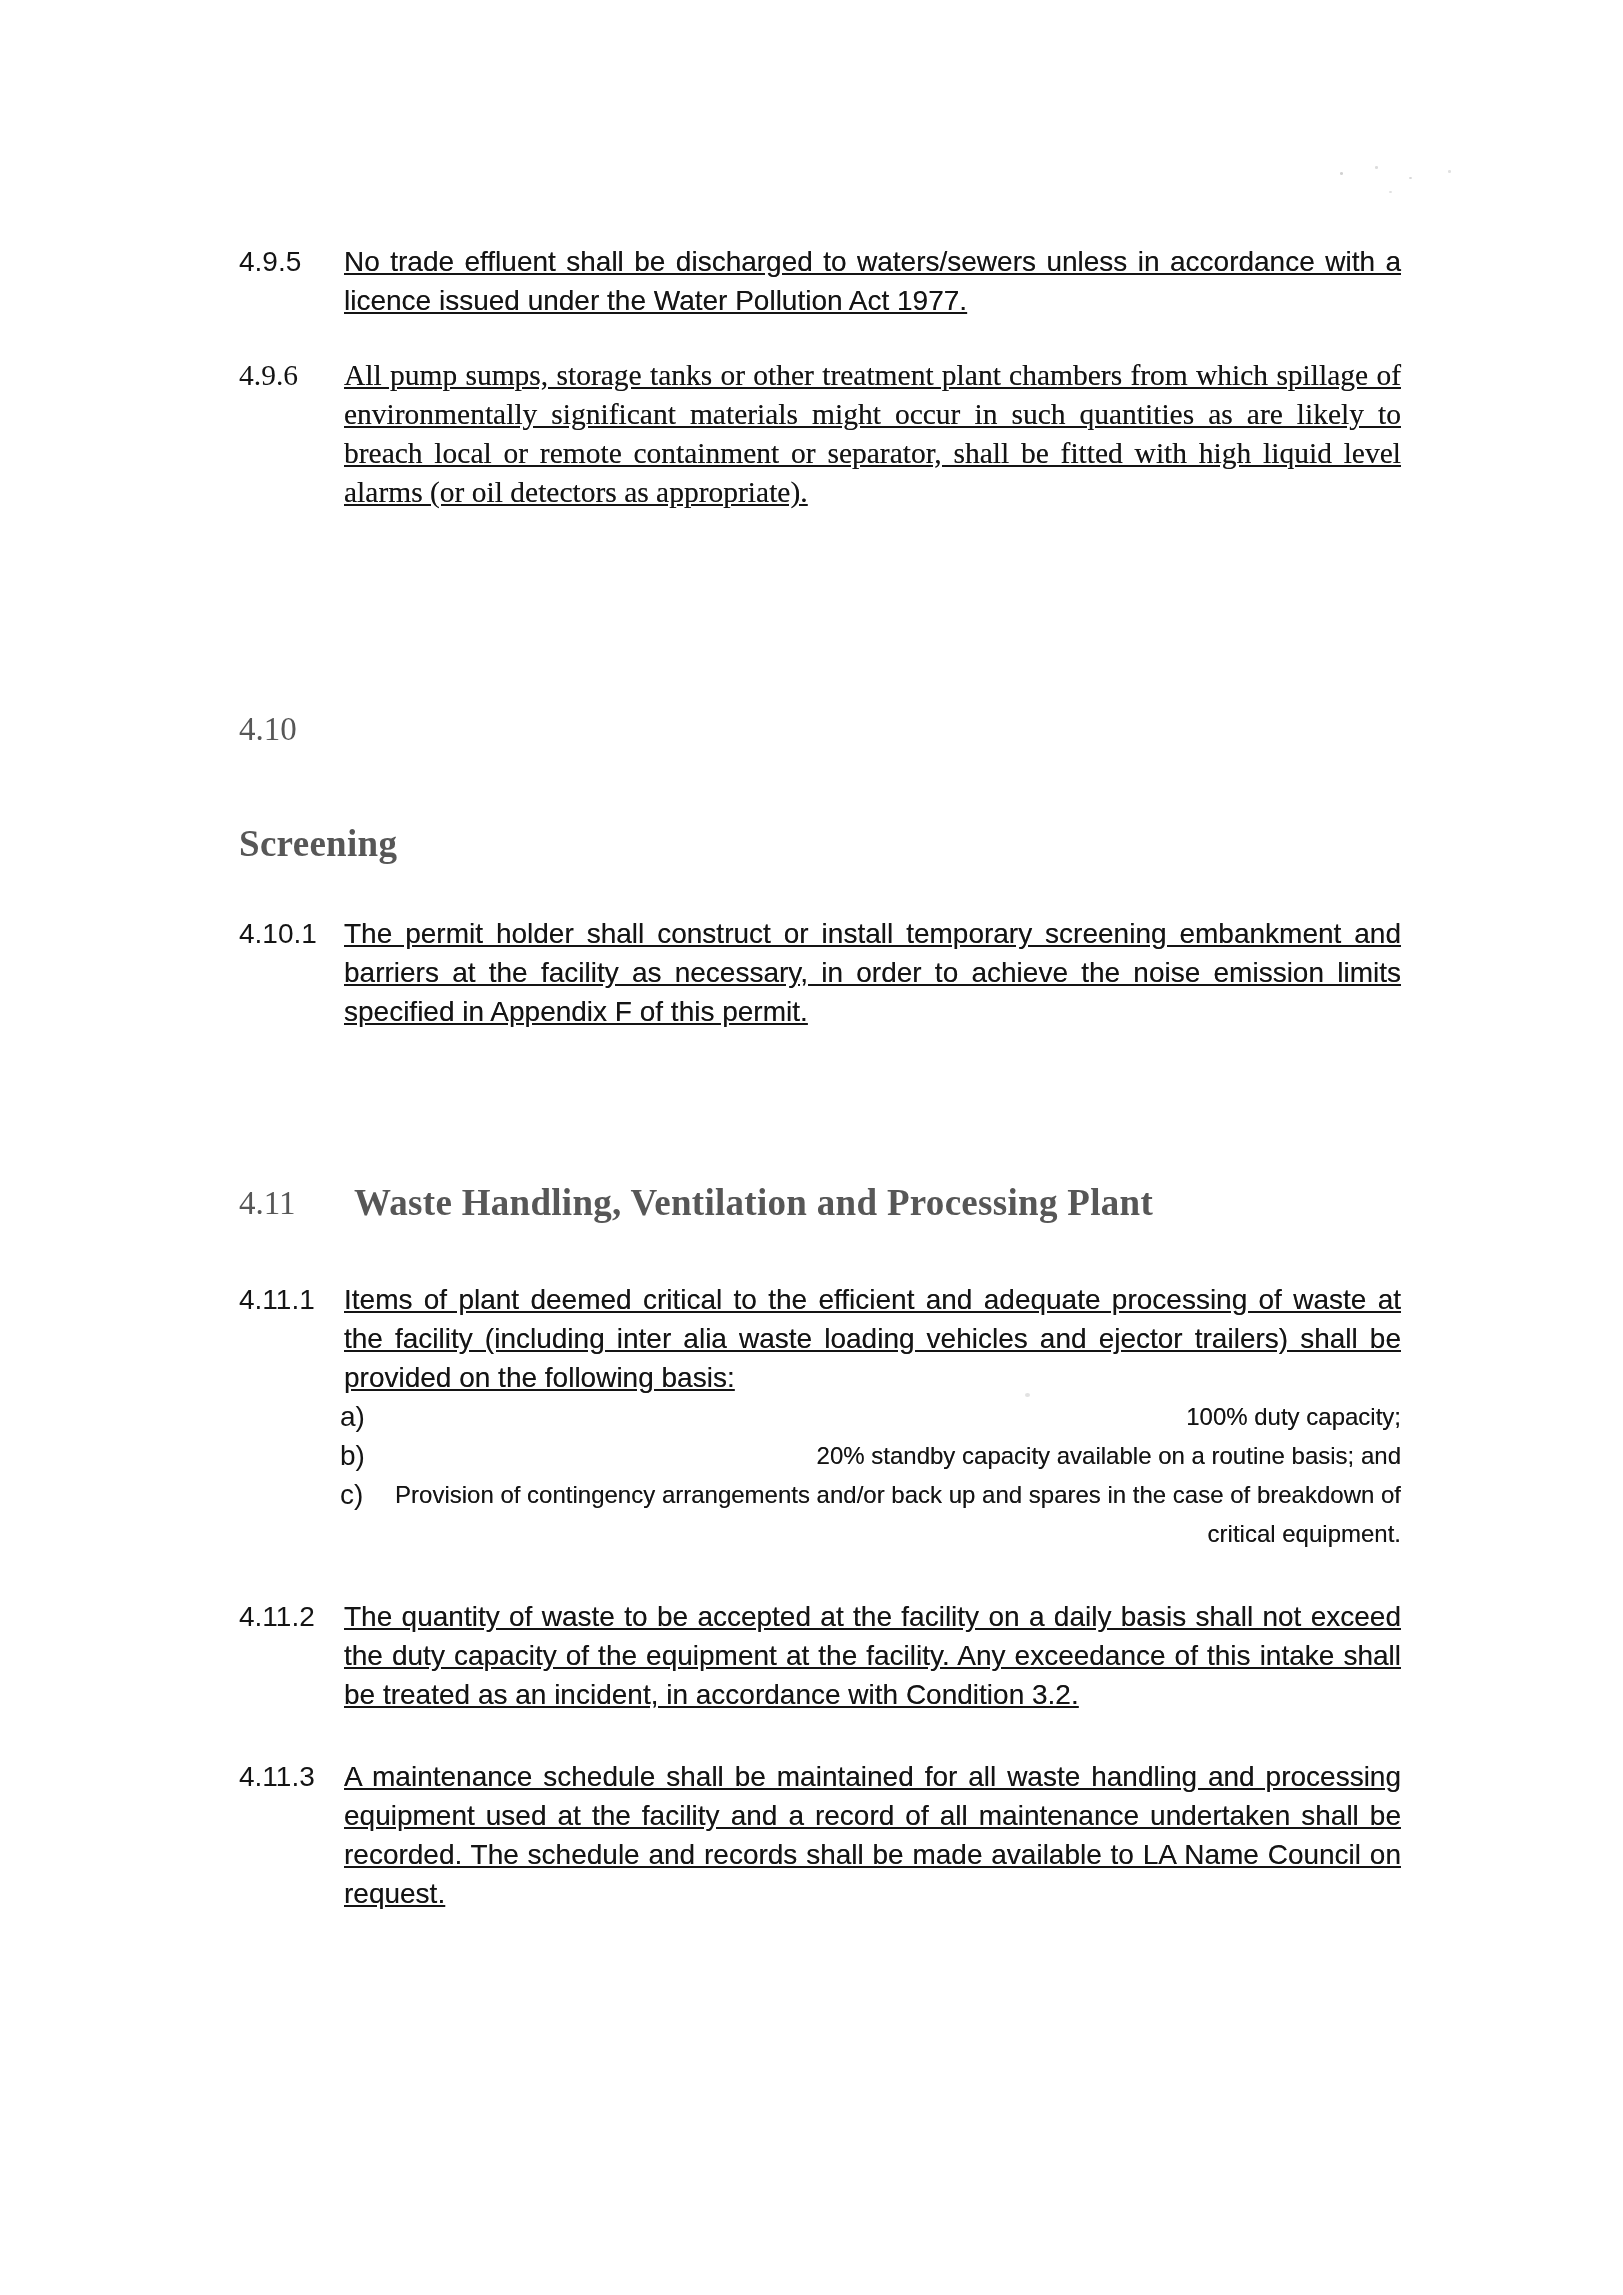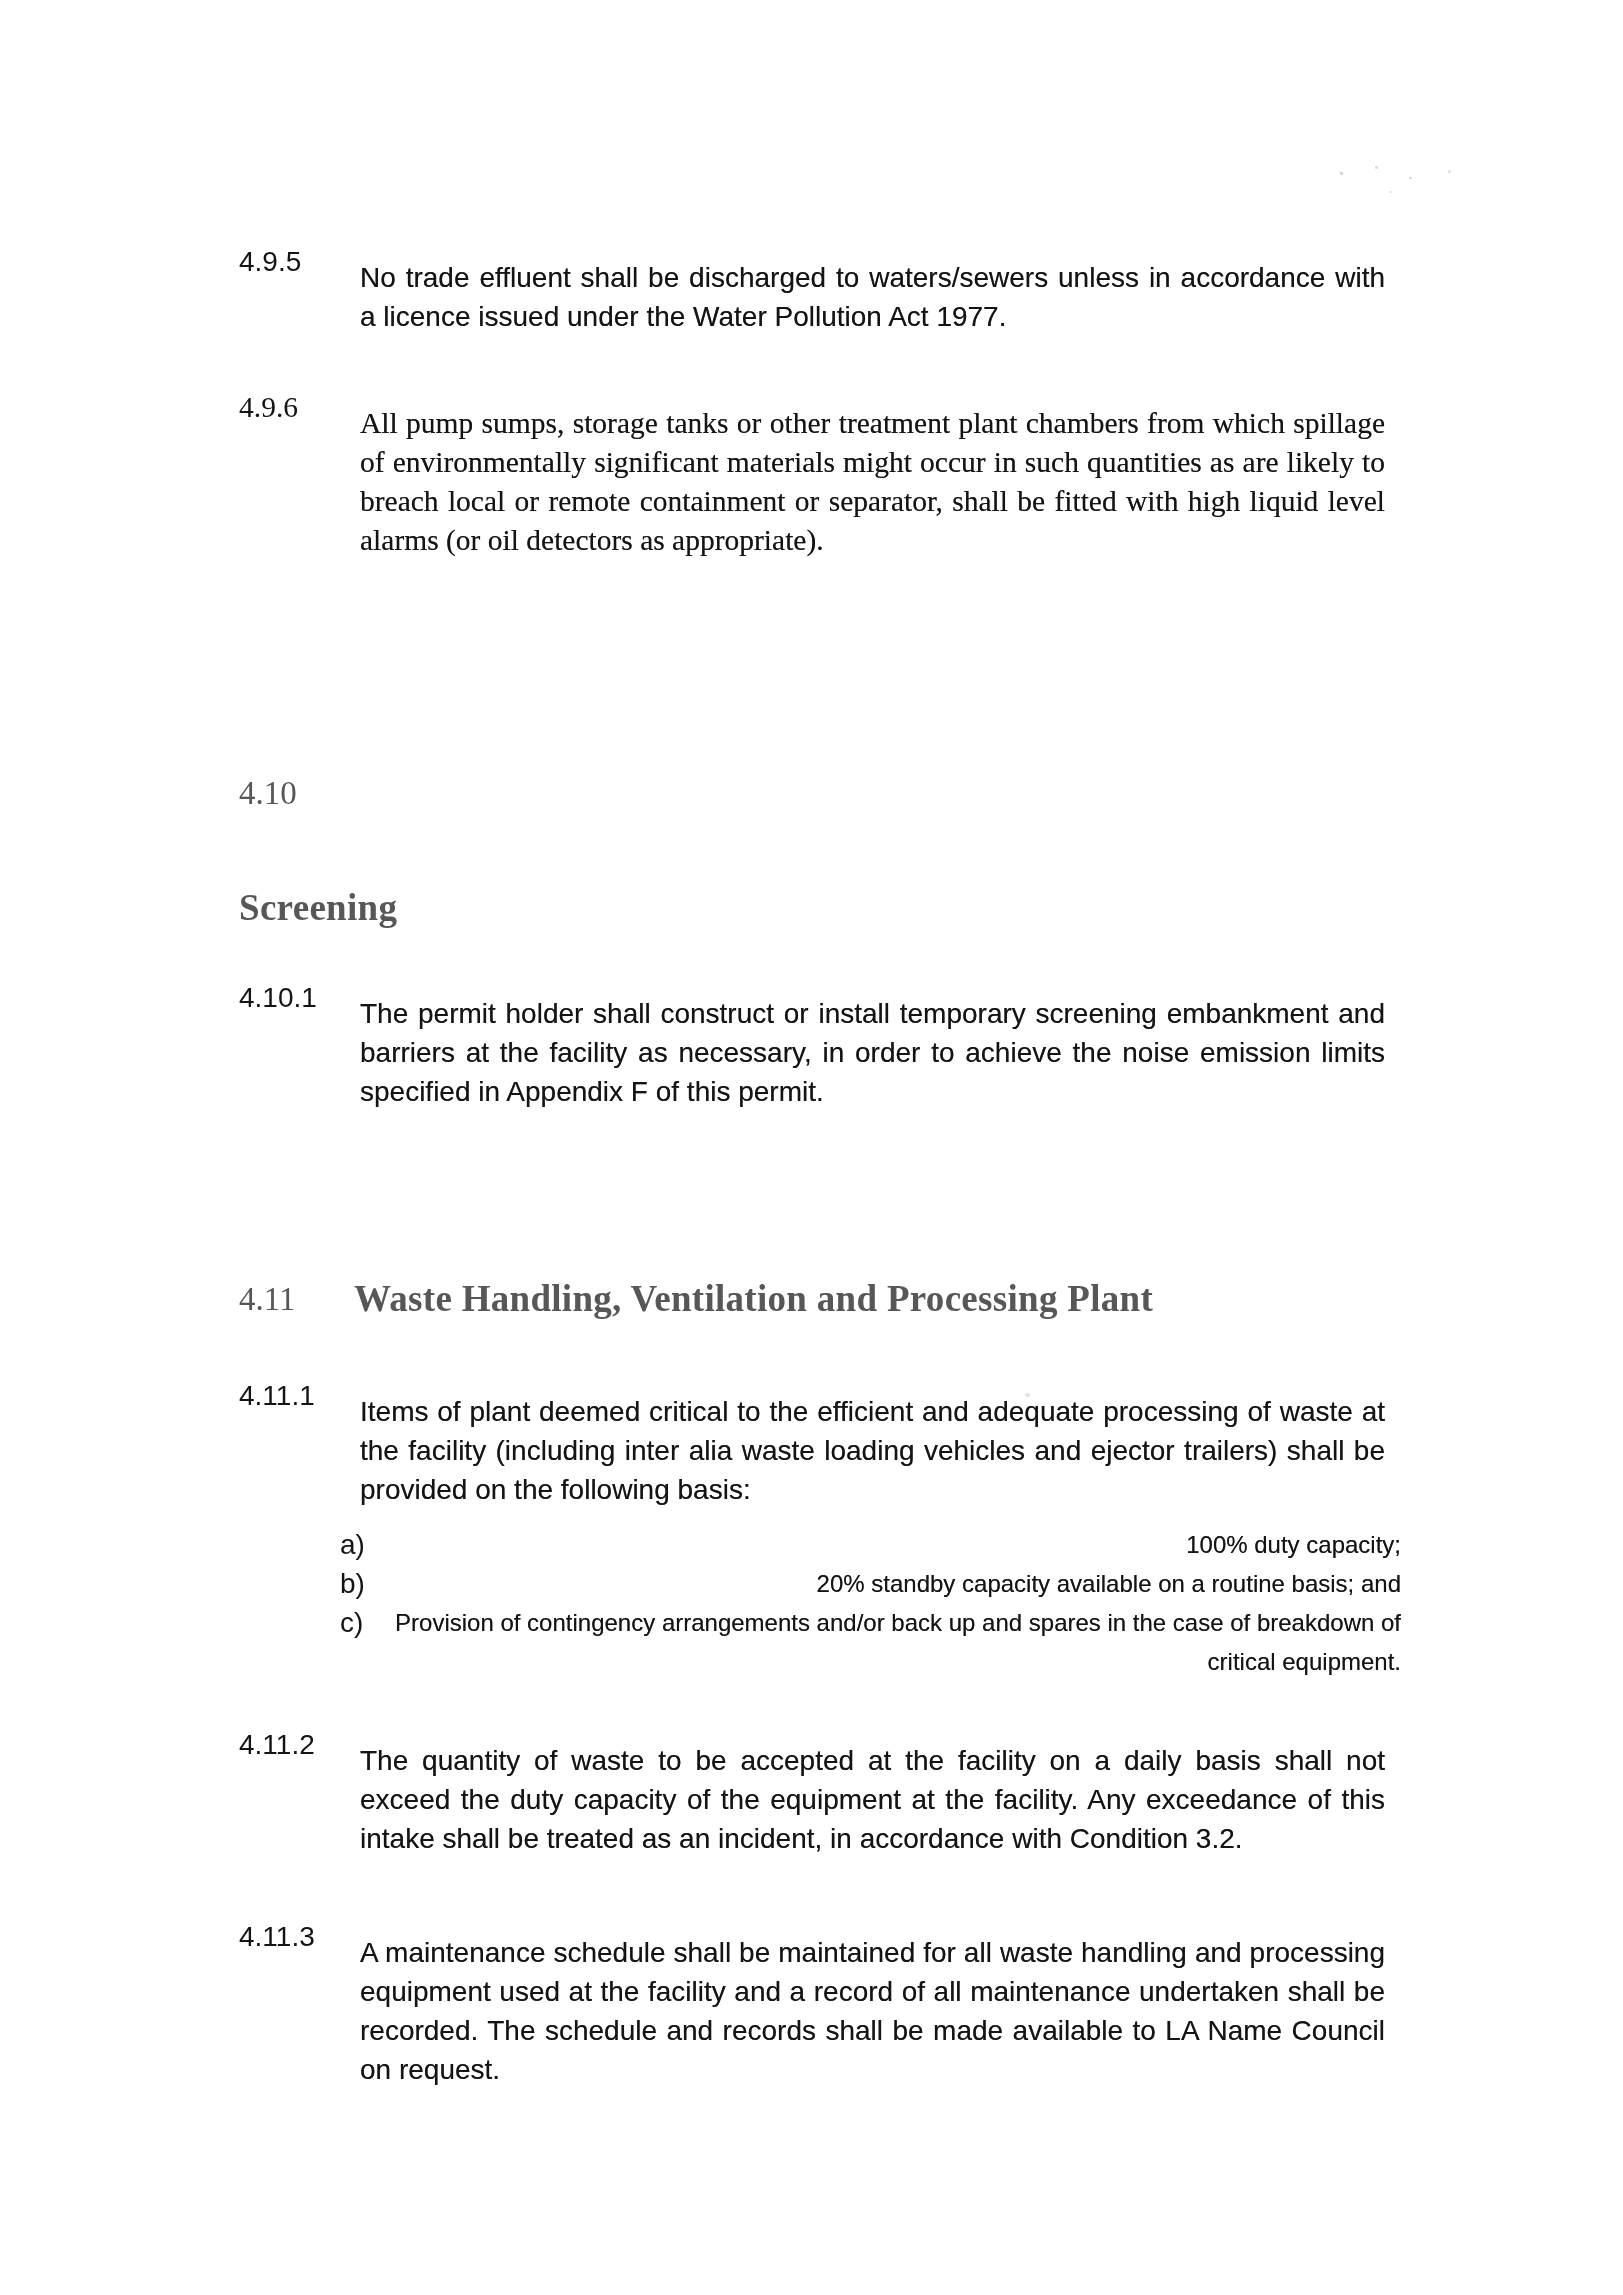--- a/index.html
+++ b/index.html
@@ -21,25 +21,26 @@
   
   .clause{display:flex;align-items:flex-start;}
   .clause .num{
     flex:0 0 105px;
     font-size:28px;
     line-height:39px;
     white-space:nowrap;
   }
   .clause .body{
     flex:1;
-    margin:16px;
+    margin:0;
     font-size:28px;
     line-height:39px;
     text-align:justify;
     text-shadow:0 0 0.4px rgba(0,0,0,0.55);
+    text-decoration:underline;
   }
   
   .serif .num,.serif .body{
     font-family:"Liberation Serif", serif;
     font-size:29.5px;
   }
   
   .heading{
     display:flex;align-items:flex-start;
     font-family:"Liberation Serif", serif;

